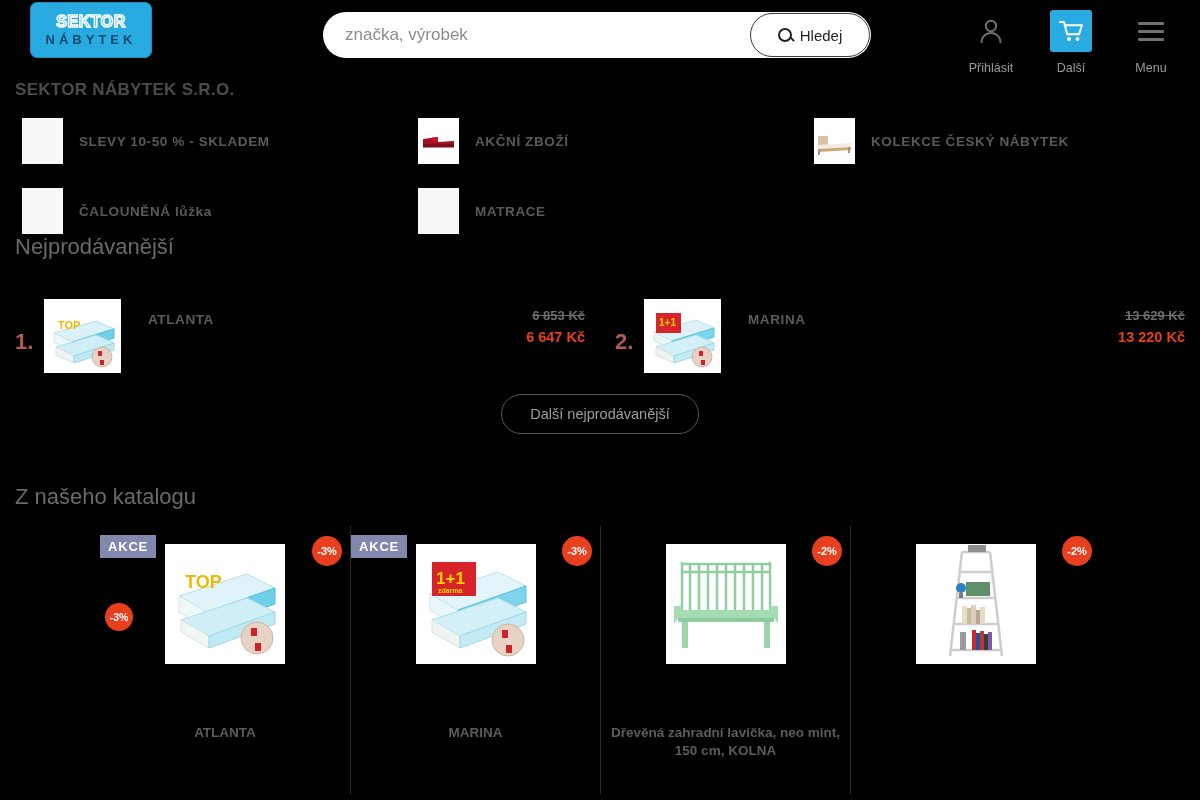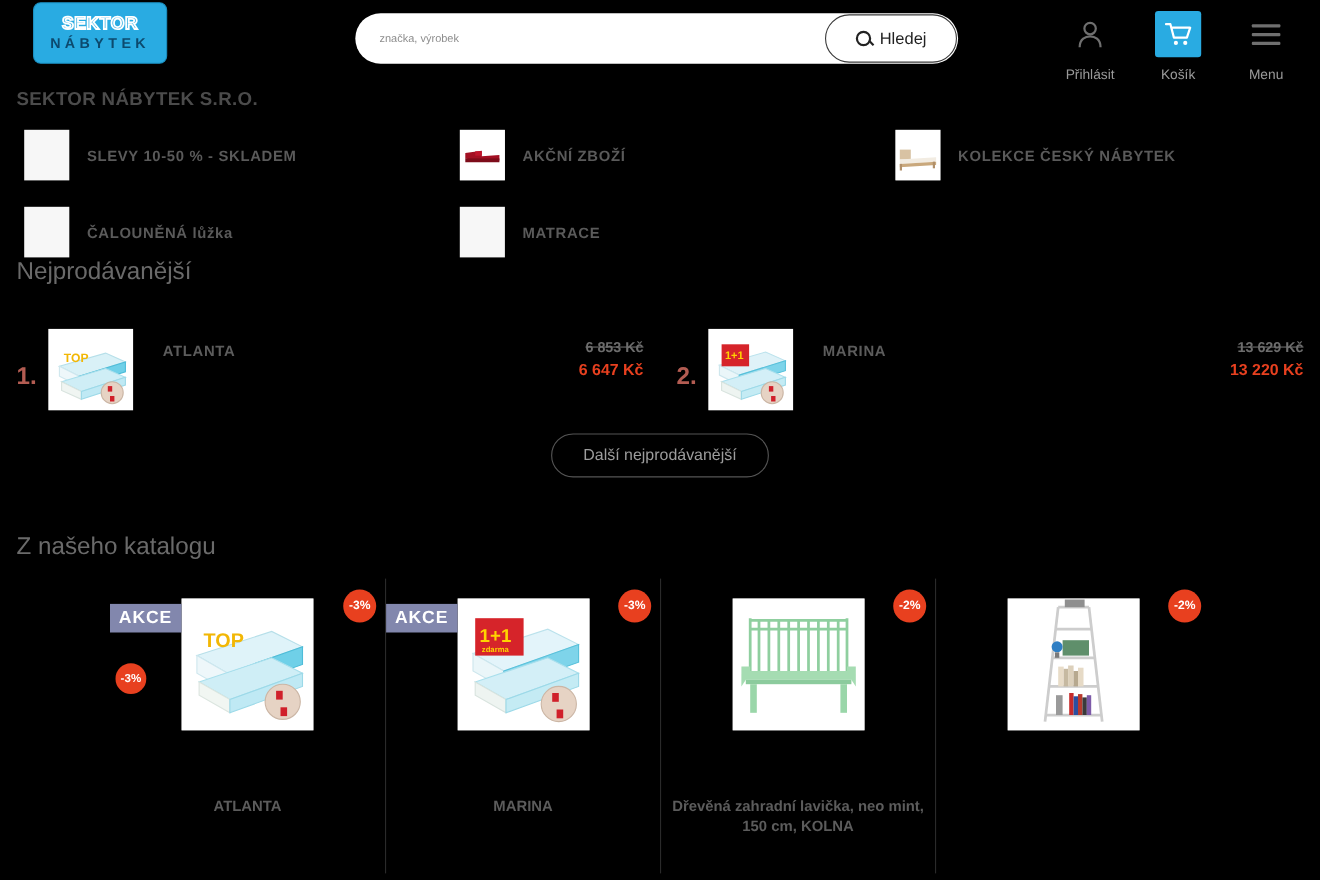--- a/index.html
+++ b/index.html
@@ -41,21 +41,21 @@
   .searchwrap {
     position: absolute; left: 323px; top: 12px;
     width: 548px; height: 46px;
     background: #fff;
     border-radius: 23px;
     display: flex; align-items: center;
   }
   .search-input {
     flex: 1;
     border: none; outline: none; background: transparent;
-    font-size: 10px; color: #333;
+    font-size: 17px; color: #333;
     padding: 0 18px 0 22px;
     font-family: "Liberation Sans", sans-serif;
   }
   .search-input::placeholder { color: #8d8d8d; }
   .search-btn {
     height: 44px; min-width: 120px;
     margin-right: 1px;
     border: 1px solid #3a3a3a;
     border-radius: 22px;
     background: #fff;
@@ -203,23 +203,23 @@
     height: 268px;
   }
   .card {
     position: relative;
     border-left: 1px solid #2a2a2a;
     padding-top: 8px;
     cursor: pointer;
   }
   .card:first-child { border-left: none; }
   .akce {
-    position: absolute; left: 0px; top: 23px;
+    position: absolute; left: 0px; top: 9px;
     background: #8287ad; color: #ffffff;
-    font-size: 16px; font-weight: bold; letter-spacing: 0.8px;
+    font-size: 13px; font-weight: bold; letter-spacing: 0.8px;
     padding: 4px 8px;
     z-index: 3;
   }
   .card .badge-circ {
     right: 8px; top: 10px; width: 30px; height: 30px; font-size: 11px;
     z-index: 3;
   }
   .card-img {
     margin: 10px auto 0;
     width: 120px; height: 120px;
@@ -268,21 +268,21 @@
     <div class="hdr-item">
       <div class="icon-box">
         <div class="cart-sq">
           <svg width="25" height="23" viewBox="0 0 25 23">
             <path d="M1 2 H5 L8.2 14.2 H20 L23 5.2 H6.4" fill="none" stroke="#ffffff" stroke-width="2" stroke-linejoin="round" stroke-linecap="round"></path>
             <circle cx="10" cy="19" r="1.9" fill="#ffffff"></circle>
             <circle cx="18.5" cy="19" r="1.9" fill="#ffffff"></circle>
           </svg>
         </div>
       </div>
-      <div class="hdr-label">Košík</div>
+      <div class="hdr-label">Další</div>
     </div>
 
     <div class="hdr-item">
       <div class="icon-box">
         <div class="hamburger">
           <span></span>
             <span></span>
             <span></span>
         </div>
       </div>

